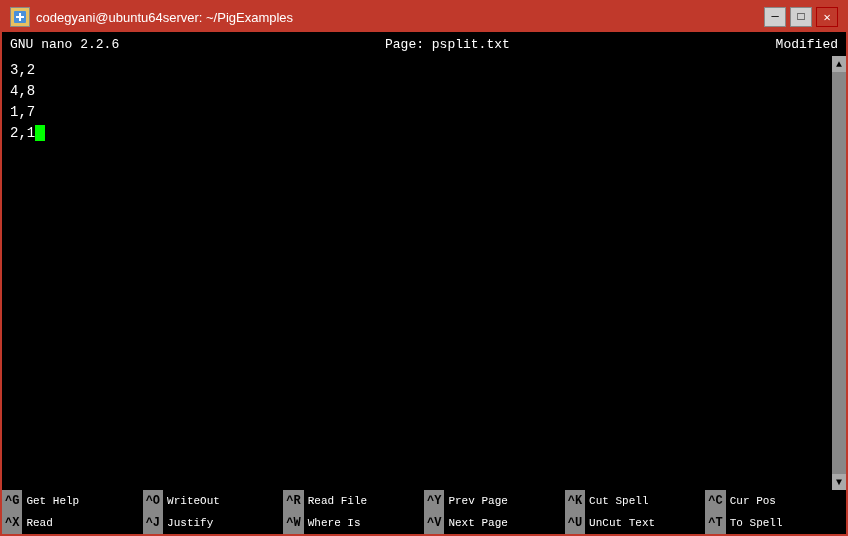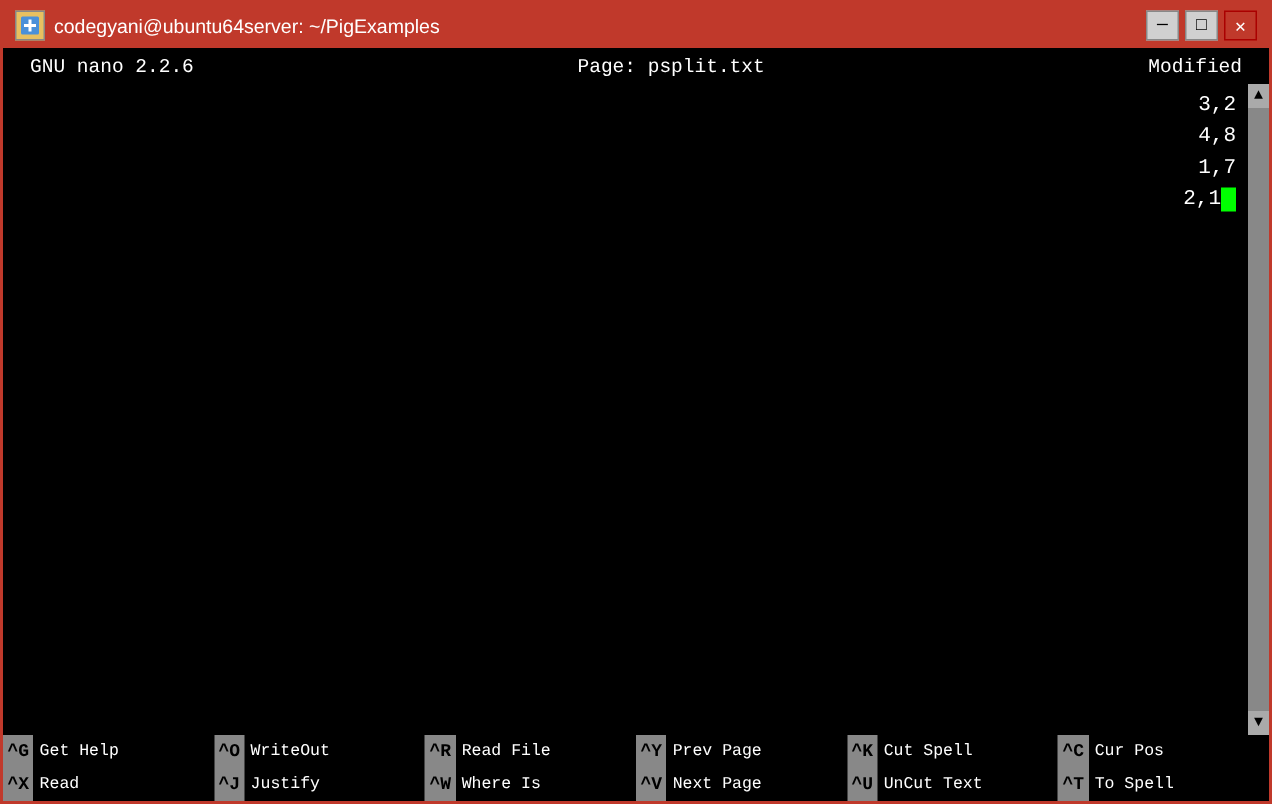--- a/index.html
+++ b/index.html
@@ -82,42 +82,41 @@
       flex-direction: column;
       background: #000;
       overflow: hidden;
     }
 
     .nano-header {
       background: #000;
       color: #fff;
       display: flex;
       justify-content: space-between;
-      padding: 2px 18px;
+      padding: 2px 8px;
       font-size: 14px;
       border-bottom: none;
       flex-shrink: 0;
       height: 24px;
       align-items: center;
     }
 
     .nano-header span {
       font-size: 13px;
     }
 
     .nano-content {
       flex: 1;
       background: #000;
       color: #fff;
       padding: 4px 8px;
       font-size: 14px;
       line-height: 1.5;
       overflow: hidden;
       position: relative;
-      text-align: right;
     }
 
     .cursor-block {
       display: inline-block;
       background: #00ff00;
       width: 10px;
       height: 16px;
       vertical-align: text-bottom;
     }
 

